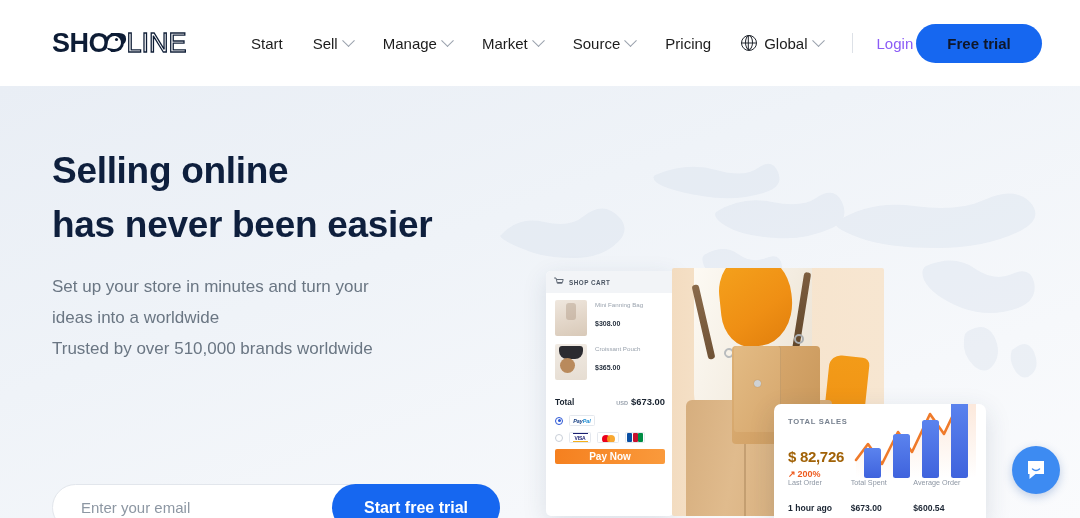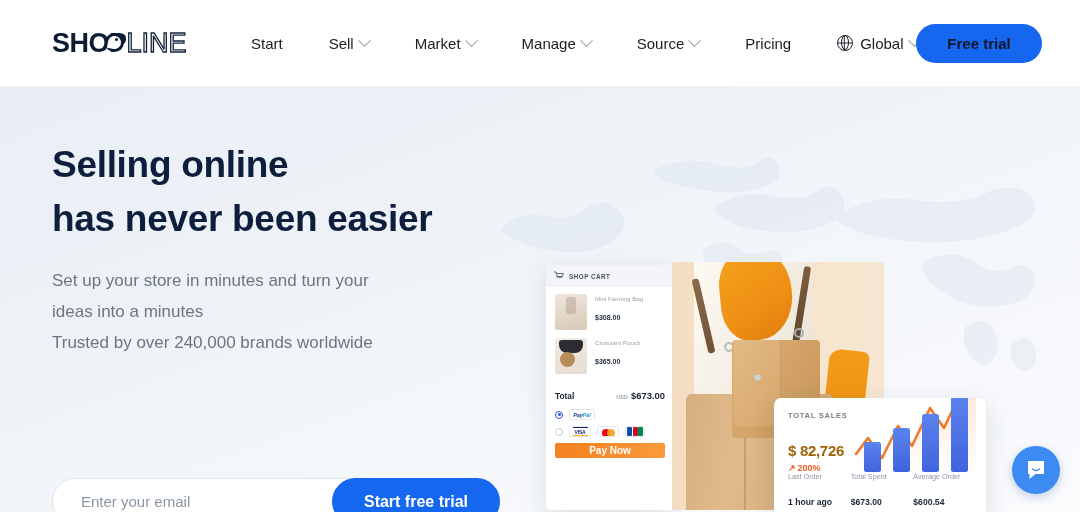--- a/index.html
+++ b/index.html
@@ -47,21 +47,21 @@
     transform: rotate(10deg);
   }
   .logo-badge::after {
     content: ""; position: absolute;
     left: 9.5px; top: 4.5px; width: 3px; height: 3px;
     border-radius: 50%; background: #0d1c35;
   }
 
   .nav {
     position: absolute; left: 236px; top: 0;
-    height: 86px; display: flex; align-items: center; gap: 16px;
+    height: 86px; display: flex; align-items: center; gap: 0;
   }
   .nav-item {
     display: flex; align-items: center; gap: 6px;
     font-size: 15px; color: #1c1c1c;
     padding: 8px 15px; cursor: pointer; white-space: nowrap;
   }
   .caret {
     display: inline-block; width: 9px; height: 9px;
     border-right: 1.5px solid #9aa2ad; border-bottom: 1.5px solid #9aa2ad;
     transform: rotate(45deg) translate(-2px,-2px);
@@ -97,21 +97,21 @@
     width: 126px; height: 39px; border-radius: 20px;
     background: #1667f0; color: #0f172a;
     font-size: 15px; font-weight: bold;
     display: flex; align-items: center; justify-content: center;
     cursor: pointer; border: none;
     font-family: "Liberation Sans", sans-serif;
   }
 
   
   .hero {
-    position: absolute; top: 80px; left: 0;
+    position: absolute; top: 86px; left: 0;
     width: 1080px; height: 432px;
     background: linear-gradient(160deg, #e9eef5 0%, #eff3f8 38%, #f6f8fb 75%, #fafbfd 100%);
     overflow: hidden;
   }
   .worldmap {
     position: absolute; left: 470px; top: 30px;
     width: 610px; height: 300px;
     opacity: 0.5;
   }
 
@@ -356,25 +356,25 @@
 
     <div class="nav">
       <div class="nav-item">
         <span>Start</span>
       </div>
       <div class="nav-item">
         <span>Sell</span>
         <span class="caret"></span>
       </div>
       <div class="nav-item">
+        <span>Manage</span>
+        <span class="caret"></span>
+      </div>
+      <div class="nav-item">
         <span>Market</span>
-        <span class="caret"></span>
-      </div>
-      <div class="nav-item">
-        <span>Manage</span>
         <span class="caret"></span>
       </div>
       <div class="nav-item">
         <span>Source</span>
         <span class="caret"></span>
       </div>
       <div class="nav-item">
         <span>Pricing</span>
       </div>
       <div class="nav-item">
@@ -409,22 +409,22 @@
       </g>
     </svg>
 
     <div class="hero-copy">
       <h1 class="hero-title">
         <span>Selling online</span><br>
         <span>has never been easier</span>
       </h1>
       <p class="hero-sub">
         <span>Set up your store in minutes and turn your</span><br>
-        <span>ideas into a minutes</span><br>
-        <span>Trusted by over 240,000 brands worldwide</span>
+        <span>ideas into a worldwide</span><br>
+        <span>Trusted by over 510,000 brands worldwide</span>
       </p>
     </div>
 
     <div class="signup">
       <div class="signup-row">
         <input class="email-field" type="text" placeholder="Enter your email" style="">
         <button class="start-trial-btn">Start free trial</button>
       </div>
 
     </div>

